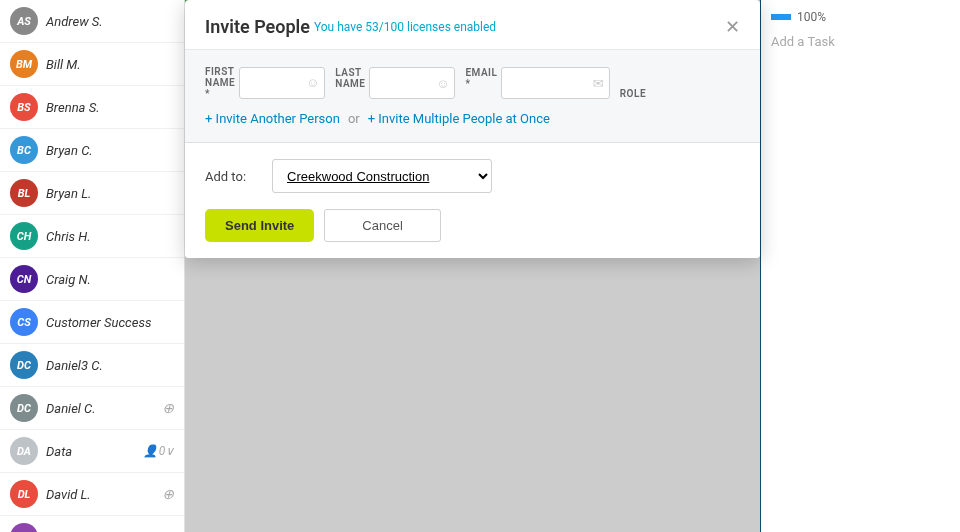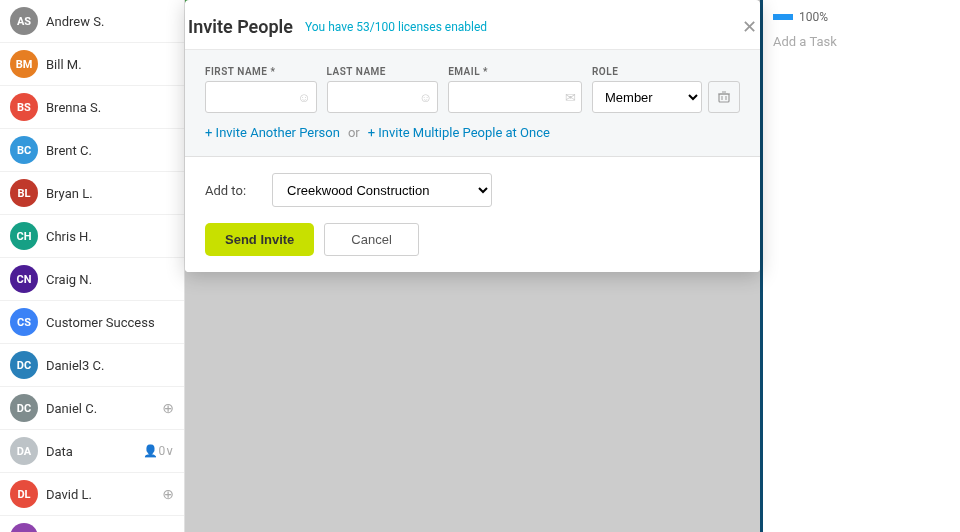--- a/index.html
+++ b/index.html
@@ -16,20 +16,21 @@
     
     .sidebar {
       width: 185px;
       background: #fff;
       border-right: 1px solid #e0e0e0;
       display: flex;
       flex-direction: column;
       height: 532px;
       overflow: hidden;
       flex-shrink: 0;
+      font-style: italic;
     }
     .sidebar-item {
       display: flex;
       align-items: center;
       padding: 7px 10px;
       cursor: pointer;
       border-bottom: 1px solid #f0f0f0;
       gap: 8px;
     }
     .avatar {
@@ -58,21 +59,21 @@
     .main-content {
       flex: 1;
       background: #f0f0f0;
       position: relative;
     }
 
     
     .right-panel {
       width: 200px;
       background: #fff;
-      border-left: 3px solid #0c4a6e;
+      border-left: 1px solid #0c4a6e;
       display: flex;
       flex-direction: column;
       padding: 10px;
     }
     .progress-bar-container {
       display: flex;
       align-items: center;
       gap: 6px;
       margin-bottom: 10px;
     }
@@ -105,23 +106,23 @@
       background: #fff;
       border-radius: 4px;
       box-shadow: 0 4px 20px rgba(0,0,0,0.2);
       width: 760px;
       margin-top: 0;
       overflow: hidden;
     }
     .modal-header {
       display: flex;
       align-items: center;
-      padding: 16px 3px 12px;
+      padding: 16px 20px 12px;
       border-bottom: 1px solid #e8e8e8;
-      gap: 12px;
+      gap: 4px;
     }
     .modal-title {
       font-size: 18px;
       font-weight: 600;
       color: #333;
     }
     .license-badge {
       font-size: 12px;
       color: #00aacc;
     }
@@ -142,21 +143,20 @@
       border-bottom: 1px solid #e0e0e0;
     }
     .form-row {
       display: flex;
       gap: 10px;
       align-items: flex-end;
       margin-bottom: 12px;
     }
     .form-field {
       display: flex;
-      flex-direction: column;
       gap: 4px;
     }
     .form-field.first-name { flex: 1; }
     .form-field.last-name { flex: 1; }
     .form-field.email { flex: 1.2; }
     .form-field.role { flex: 1; }
     .form-label {
       font-size: 10px;
       font-weight: 600;
       color: #666;
@@ -248,40 +248,41 @@
     .add-to-select {
       height: 34px;
       border: 1px solid #d0d0d0;
       border-radius: 3px;
       padding: 0 10px;
       font-size: 13px;
       background: #fff;
       min-width: 220px;
       cursor: pointer;
       outline: none;
+      text-decoration: underline;
     }
     .action-buttons {
       display: flex;
       gap: 10px;
     }
     .btn-send {
       background: #c8e000;
       border: none;
       border-radius: 5px;
       padding: 8px 20px;
       font-size: 13px;
       font-weight: 600;
       color: #333;
       cursor: pointer;
     }
     .btn-cancel {
       background: #fff;
       border: 1px solid #d0d0d0;
       border-radius: 3px;
-      padding: 8px 26px;
+      padding: 8px 37px;
       font-size: 13px;
       color: #555;
       cursor: pointer;
     }
 
     
     .top-bar {
       position: absolute;
       top: 0;
       left: 0;
@@ -302,21 +303,21 @@
       <div class="sidebar-item">
         <div class="avatar" style="background: rgb(230, 126, 34);">BM</div>
         <span class="sidebar-item-name">Bill M.</span>
       </div>
       <div class="sidebar-item">
         <div class="avatar" style="background: rgb(231, 76, 60);">BS</div>
         <span class="sidebar-item-name">Brenna S.</span>
       </div>
       <div class="sidebar-item">
         <div class="avatar" style="background: rgb(52, 152, 219);">BC</div>
-        <span class="sidebar-item-name">Brent C.</span>
+        <span class="sidebar-item-name">Bryan C.</span>
       </div>
       <div class="sidebar-item">
         <div class="avatar" style="background: rgb(192, 57, 43);">BL</div>
         <span class="sidebar-item-name">Bryan L.</span>
       </div>
       <div class="sidebar-item">
         <div class="avatar" style="background: rgb(22, 160, 133);">CH</div>
         <span class="sidebar-item-name">Chris H.</span>
       </div>
       <div class="sidebar-item">
@@ -389,36 +390,20 @@
           <div class="form-field email">
             <label class="form-label">EMAIL *</label>
             <div class="form-input-wrap">
               <input class="form-input" type="email" style="">
               <span class="input-icon">✉</span>
             </div>
           </div>
 
           <div class="form-field role">
             <label class="form-label">ROLE</label>
-            <div class="role-select-wrap">
-              <select class="role-select">
-                <option>Member</option>
-                <option>Admin</option>
-                <option>Guest</option>
-              </select>
-              <button class="delete-btn">
-                <svg width="14" height="14" viewBox="0 0 14 14" fill="none">
-                  <rect x="2" y="4" width="10" height="8" rx="1" stroke="#999" stroke-width="1.2" fill="none"></rect>
-                  <line x1="1" y1="4" x2="13" y2="4" stroke="#999" stroke-width="1.2"></line>
-                  <line x1="5" y1="2" x2="9" y2="2" stroke="#999" stroke-width="1.2"></line>
-                  <line x1="5" y1="6" x2="5" y2="10" stroke="#999" stroke-width="1"></line>
-                  <line x1="9" y1="6" x2="9" y2="10" stroke="#999" stroke-width="1"></line>
-                </svg>
-              </button>
-            </div>
           </div>
 
         </div>
 
         <div class="invite-links">
           <span class="invite-link">
             <span>+ Invite Another Person</span>
           </span>
           <span class="invite-separator">or</span>
           <span class="invite-link">

